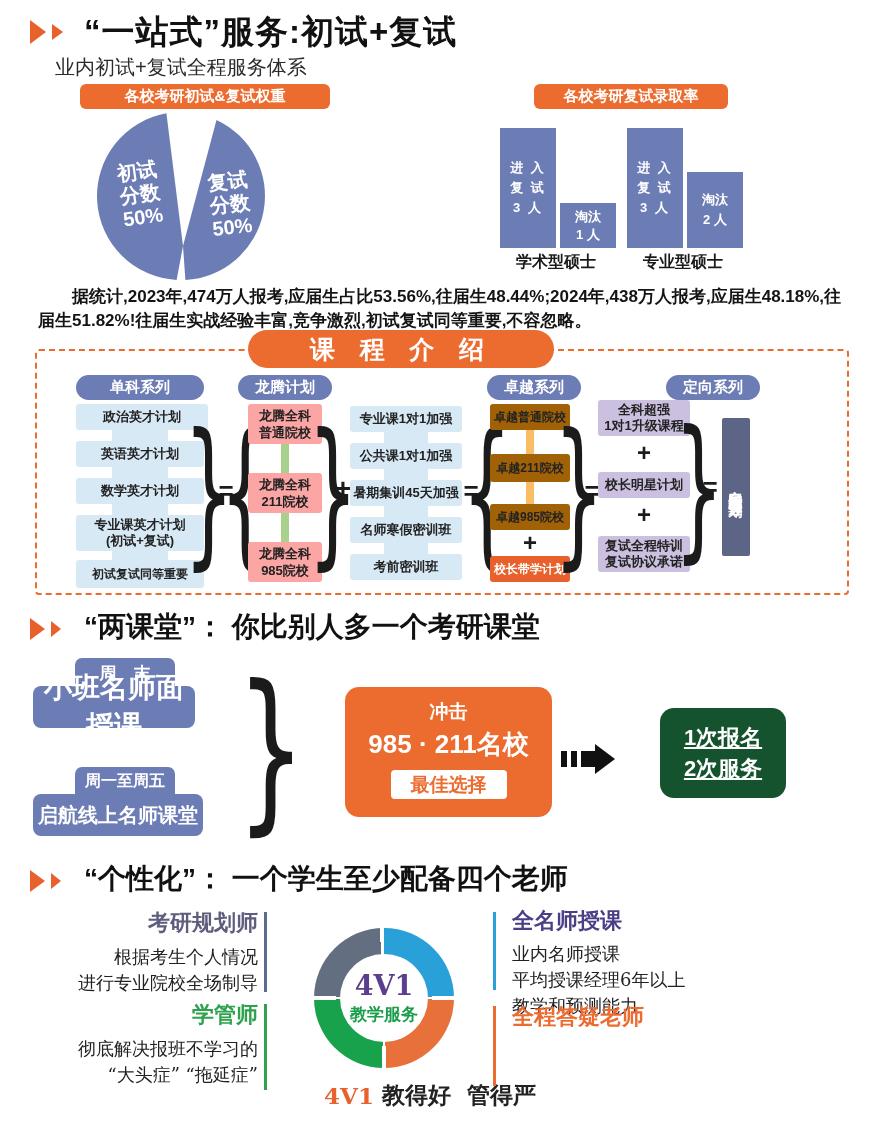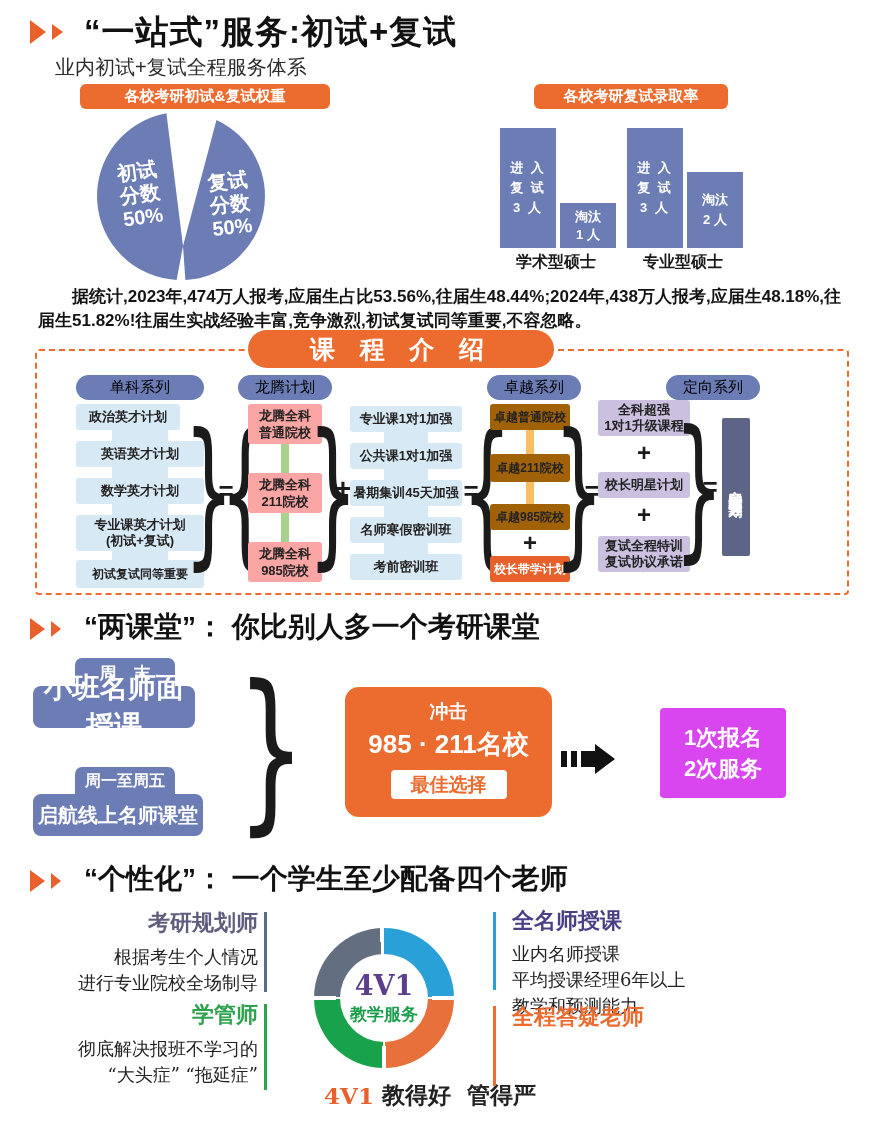--- a/index.html
+++ b/index.html
@@ -5,21 +5,21 @@
   html,body{margin:0;padding:0;background:#fff;}
   #poster{position:relative;width:880px;height:1121px;background:#fff;overflow:hidden;
           font-family:"Liberation Sans",sans-serif;color:#1a1a1a;}
   .abs{position:absolute;}
   .pre{white-space:pre-line;}
   .ctr{display:flex;align-items:center;justify-content:center;text-align:center;}
   .tri{width:0;height:0;border-style:solid;border-color:transparent;}
   .h1{font-size:33px;font-weight:bold;letter-spacing:1px;color:#111;}
   .h2{font-size:28px;font-weight:bold;color:#111;}
   .badge{background:#EC6C30;color:#fff;font-weight:bold;font-size:15px;border-radius:6px;}
-  .pill{background:#6C7CB4;color:#000000;font-weight:normal;font-size:15px;border-radius:13px;}
+  .pill{background:#6C7CB4;color:#ffffff;font-weight:bold;font-size:15px;border-radius:13px;}
   .bluebox{background:#D8E9F6;color:#222;font-weight:bold;font-size:13px;border-radius:3px;}
   .greenbox{background:#fca5a5;color:#222;font-weight:bold;font-size:13px;border-radius:3px;line-height:17px;}
   .yellowbox{background:#a16207;color:#222;font-weight:bold;font-size:13px;border-radius:3px;}
   .purplebox{background:#CBC0DF;color:#222;font-weight:bold;font-size:13px;border-radius:3px;line-height:16px;}
   .conn{position:absolute;left:50%;transform:translateX(-50%);}
   .br{font-family:"DejaVu Sans",sans-serif;font-weight:400;color:#1b1b1b;
       transform:scaleX(0.5);transform-origin:center;}
   .op{font-weight:bold;color:#1b1b1b;}
   .bar{background:#6C7CB4;color:#fff;font-weight:bold;font-size:13px;line-height:20px;
        display:flex;align-items:center;justify-content:center;text-align:center;}
@@ -77,21 +77,21 @@
   <div class="abs pill ctr" style="left:76px;top:375px;width:128px;height:25px;">单科系列</div>
   <div class="abs pill ctr" style="left:238px;top:375px;width:94px;height:25px;">龙腾计划</div>
   <div class="abs pill ctr" style="left:487px;top:375px;width:94px;height:25px;">卓越系列</div>
   <div class="abs pill ctr" style="left:666px;top:375px;width:94px;height:25px;">定向系列</div>
 
   <div class="abs" style="left:76px;top:404px;width:128px;height:184px;">
     <div class="conn" style="top:26px;width:56px;height:11px;background:#D8E9F6;"></div>
     <div class="conn" style="top:63px;width:56px;height:11px;background:#D8E9F6;"></div>
     <div class="conn" style="top:100px;width:56px;height:11px;background:#D8E9F6;"></div>
     <div class="conn" style="top:147px;width:56px;height:9px;background:#D8E9F6;"></div>
-    <div class="abs bluebox ctr" style="left:0;top:0;width:104px;height:26px;">政治英才计划</div>
+    <div class="abs bluebox ctr" style="left:0;top:0;width:132px;height:26px;">政治英才计划</div>
     <div class="abs bluebox ctr" style="left:0;top:37px;width:128px;height:26px;">英语英才计划</div>
     <div class="abs bluebox ctr" style="left:0;top:74px;width:128px;height:26px;">数学英才计划</div>
     <div class="abs bluebox ctr pre" style="left:0;top:111px;width:128px;height:36px;line-height:16px;">专业课英才计划
 (初试+复试)</div>
     <div class="abs bluebox ctr" style="left:0;top:156px;width:128px;height:28px;font-size:12px;">初试复试同等重要</div>
   </div>
 
   <div class="abs br ctr" style="left:196px;top:400px;width:26px;height:184px;font-size:158px;line-height:184px;">}</div>
   <div class="abs op ctr" style="left:216px;top:478px;width:20px;height:26px;font-size:26px;">=</div>
   <div class="abs br ctr" style="left:232px;top:400px;width:26px;height:184px;font-size:158px;line-height:184px;">{</div>
@@ -173,21 +173,21 @@
     <div class="ctr" style="margin:8px auto 0;width:116px;height:29px;background:#fff;color:#EC6C30;font-size:19px;font-weight:bold;border-radius:4px;">最佳选择</div>
   </div>
 
   <div class="abs" style="left:561px;top:744px;display:flex;align-items:center;gap:4px;">
     <div style="width:6px;height:16px;background:#111;"></div>
     <div style="width:6px;height:16px;background:#111;"></div>
     <div style="width:14px;height:16px;background:#111;"></div>
     <div class="tri" style="border-left:20px solid #111;border-top:15px solid transparent;border-bottom:15px solid transparent;margin-left:-4px;"></div>
   </div>
 
-  <div class="abs ctr pre" style="left:660px;top:708px;width:126px;height:90px;background:#d946ef;border-radius:4px;color:#fff;font-size:22px;font-weight:bold;line-height:31px;">1次报名
+  <div class="abs ctr pre" style="left:660px;top:708px;width:126px;height:90px;background:#14532d;border-radius:14px;color:#fff;font-size:22px;font-weight:bold;line-height:31px;text-decoration:underline;">1次报名
 2次服务</div>
 
   <div class="abs" style="left:30px;top:870px;display:flex;gap:3px;">
     <div class="tri" style="border-left:15px solid #E8612C;border-top:11px solid transparent;border-bottom:11px solid transparent;"></div>
     <div class="tri" style="border-left:10px solid #E8612C;border-top:8px solid transparent;border-bottom:8px solid transparent;margin-top:3px;"></div>
   </div>
   <div class="abs h2" style="left:84px;top:860px;">“个性化”： 一个学生至少配备四个老师</div>
 
   <div class="abs serif" style="left:10px;top:908px;width:248px;text-align:right;">
     <div style="font-size:22px;font-weight:bold;color:#5E5D7D;">考研规划师</div>

